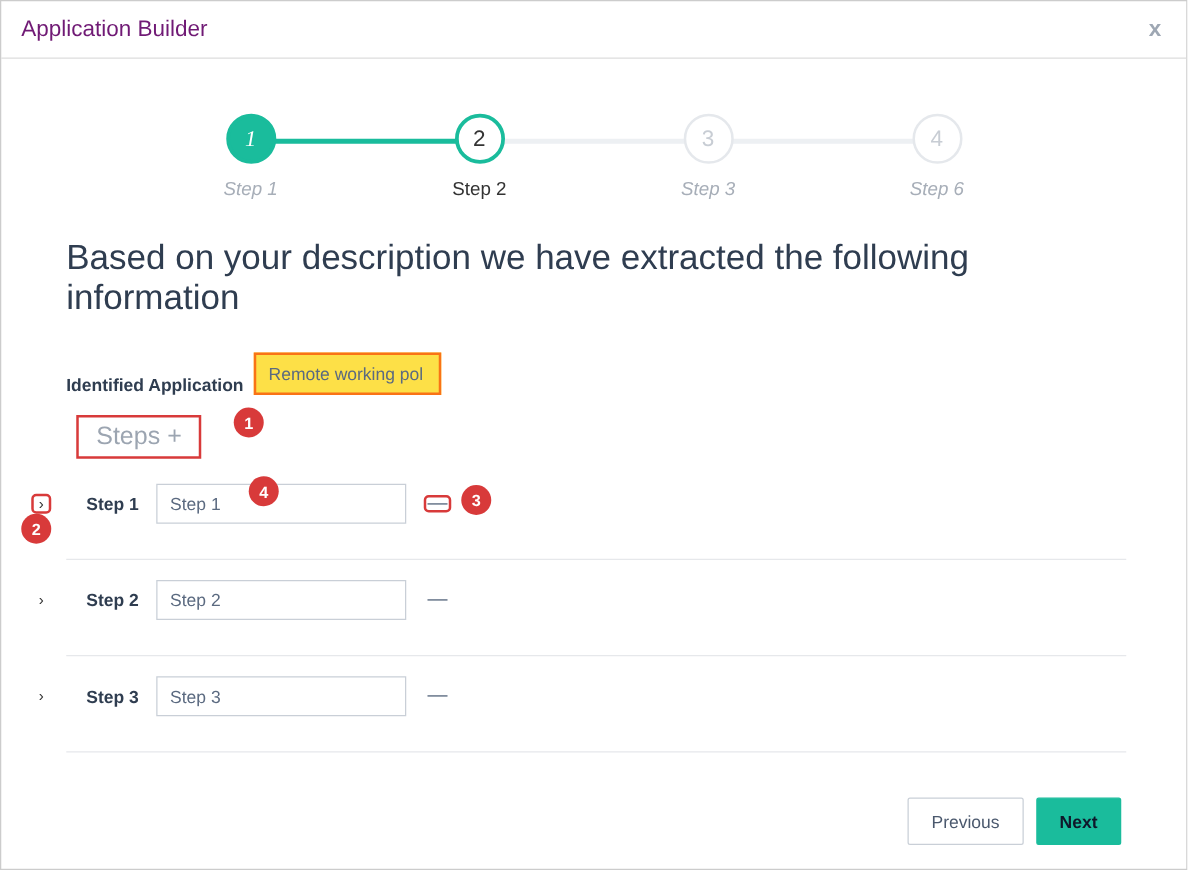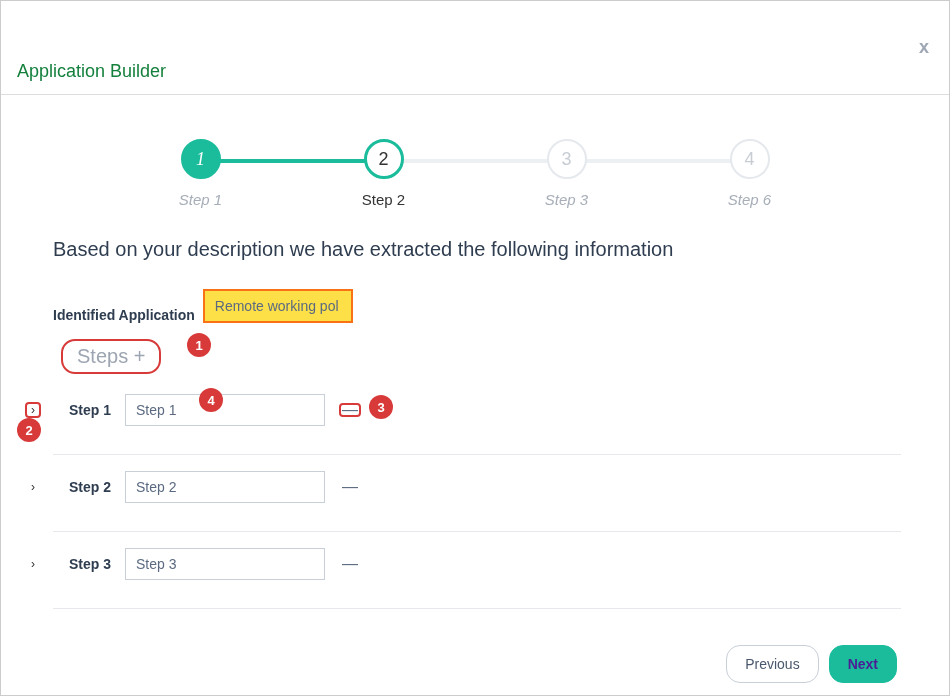--- a/index.html
+++ b/index.html
@@ -22,23 +22,22 @@
     }
     .modal-header {
       display: flex;
       justify-content: space-between;
       align-items: center;
       padding: 12px 20px 12px 16px;
       border-bottom: 1px solid #ddd;
     }
     .modal-title {
       font-size: 18px;
-      color: #15803d;
+      color: #701a75;
       font-weight: 400;
-      margin-top: 48px;
     }
     .close-x {
       font-size: 18px;
       color: #9ea7b3;
       font-weight: bold;
       cursor: pointer;
     }
     .modal-body {
       padding: 24px 48px 24px 48px;
     }
@@ -106,21 +105,21 @@
       left: 50%;
       width: 100%;
       background: #1abc9c;
     }
     .connector-2, .connector-3 {
       left: 50%;
       width: 100%;
       background: #edf0f3;
     }
     .section-heading {
-      font-size: 20px;
+      font-size: 28px;
       color: #2f3d50;
       font-weight: 400;
       margin: 0 0 28px 4px;
     }
     .field-row {
       display: flex;
       align-items: flex-end;
       gap: 8px;
       margin-bottom: 16px;
       margin-left: 4px;
@@ -135,21 +134,21 @@
       padding: 7px 10px;
       font-size: 14px;
       color: #5b6a80;
       width: 150px;
       background: #fde047;
     }
     .steps-header {
       display: inline-block;
       padding: 4px 14px;
       border: 2px solid #d83a3a;
-      border-radius: 14px;
+      border-radius: 0;
       font-size: 20px;
       color: #9ca5b1;
       font-weight: 400;
       position: relative;
       margin-left: 12px;
       margin-bottom: 6px;
     }
     .steps-header .plus {
       font-weight: 400;
       color: #9ca5b1;
@@ -232,30 +231,30 @@
     .actions {
       display: flex;
       justify-content: flex-end;
       gap: 10px;
       margin-top: 36px;
       padding-right: 4px;
     }
     .btn {
       padding: 10px 18px;
       font-size: 14px;
-      border-radius: 14px;
+      border-radius: 2px;
       cursor: pointer;
       border: 1px solid #c9cfd7;
       background: #fff;
       color: #4a586d;
     }
     .btn-primary {
       background: #1abc9c;
       border-color: #1abc9c;
-      color: #4c1d95;
+      color: #0f172a;
       font-weight: 600;
     }
     .rel { position: relative; }
   </style>
 </head>
 <body>
 
 <div class="modal">
   <div class="modal-header">
     <div class="modal-title">Application Builder</div>

